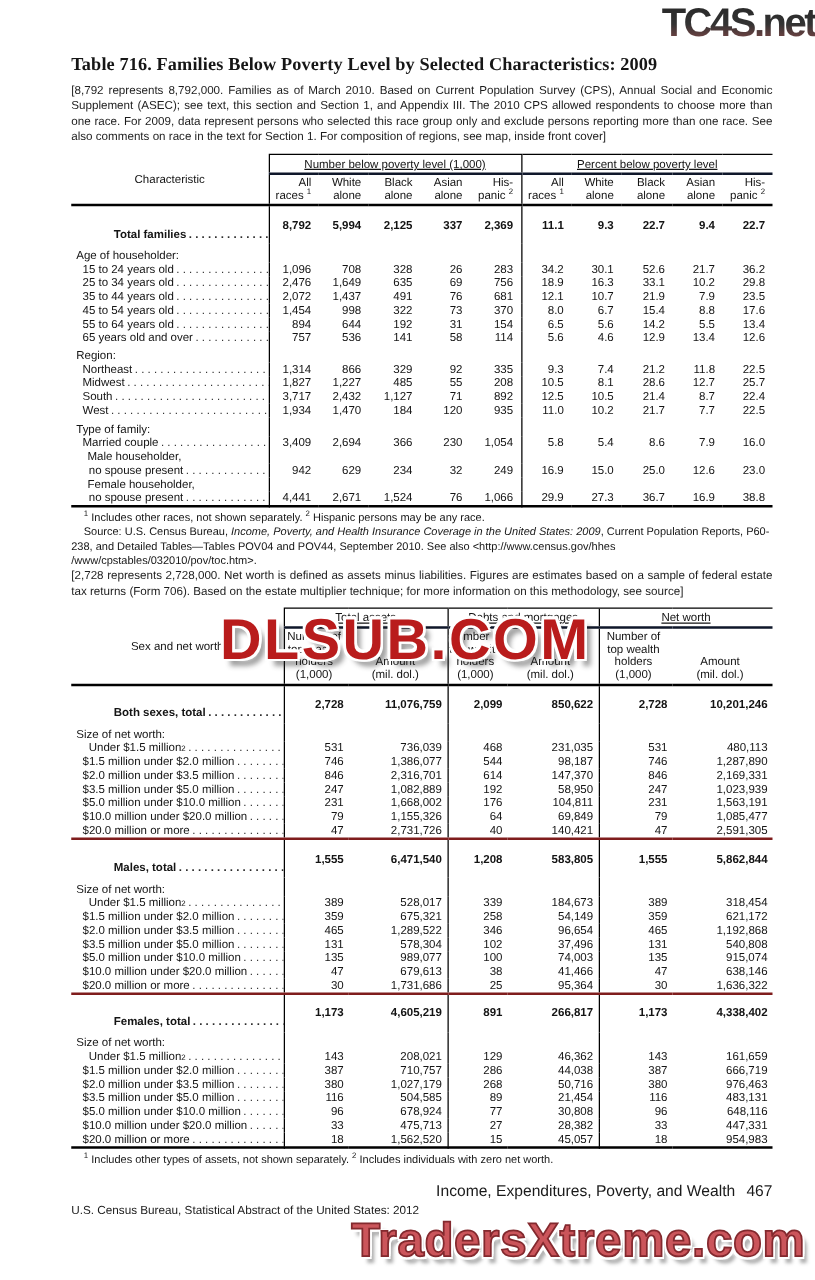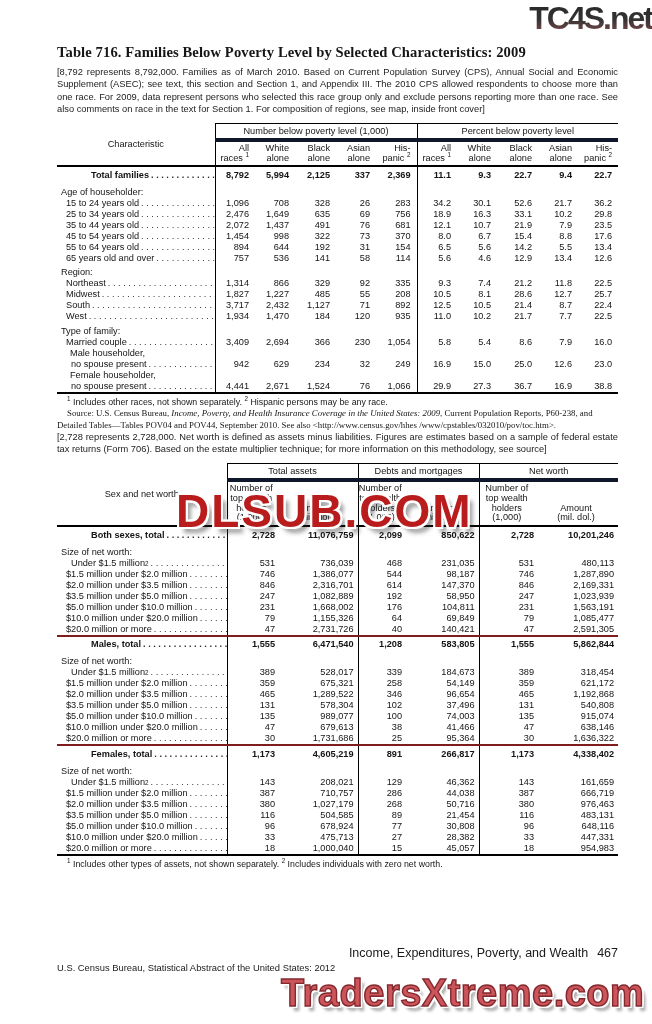--- a/index.html
+++ b/index.html
@@ -24,22 +24,22 @@
 
   table{border-collapse:collapse;table-layout:fixed;width:561px;}
   td,th{padding:0;font-size:9.2px;font-weight:400;color:#141414;}
 
   
   th.charh{
     vertical-align:middle;text-align:center;
     border-right:1px solid #000;border-bottom:2px solid #000;
   }
   th.grp{
-    border-top:1px solid #000;border-bottom:4px solid #0f172a;
-    height:14px;
+    border-top:1px solid #000;border-bottom:2px solid #0f172a;
+    height:14px;text-decoration:underline;
   }
   .gdiv{border-left:1px solid #000;}
   th.colh{
     border-bottom:2px solid #000;text-align:right;vertical-align:bottom;
     padding:2px 6px 2px 0;line-height:9.8px;
   }
   th.colh .t,th.colh .b{display:block;}
   th.sub{
     border-bottom:2px solid #000;text-align:center;vertical-align:bottom;
     padding:2px 4px 2px 0;line-height:9.8px;
@@ -55,28 +55,28 @@
   .lab{display:flex;align-items:baseline;min-width:0;}
   .lab .dots{flex:1;overflow:hidden;white-space:nowrap;min-width:0;margin-left:2px;color:#2a2a2a;}
   .lab .dots::before{content:". . . . . . . . . . . . . . . . . . . . . . . . . . . . . . . . . . . . . . . . . . . .";}
   tr.r-total td{font-weight:700;padding-top:2.5px;padding-bottom:2.5px;}
   tr.r-group td{padding-top:3.5px;}
   tr.rule td{border-top:2px solid #7f1d1d;}
   tr.r-data  .lab{padding-left:9px;}
   tr.r-data2 .lab{padding-left:14px;}
   tr.r-cont  .lab{padding-left:13px;}
   tr.r-group .lab{padding-left:4px;}
-  tr.r-total .lab{padding-left:34px;}
+  tr.r-total .lab{padding-left:34px;margin-top:14px;}
   #t716,#t717{border-bottom:2px solid #000;}
 
   
   .notes{margin-top:3px;}
   .fnline,.srcline{margin:0;font-size:8.8px;line-height:11.3px;}
   .fnline{text-indent:10px;}
-  .srcline{text-indent:0;font-family:Liberation Serif, serif;}
+  .srcline{text-indent:0;}
   .srcline .ind{padding-left:10px;}
 
   
   .footer-right{position:absolute;right:34px;top:946px;font-size:12.5px;color:#1a1a1a;white-space:nowrap;}
   .footer-right .pg{margin-left:9px;}
   .footer-left{position:absolute;left:57px;top:962px;font-size:9.4px;color:#1a1a1a;white-space:nowrap;}
 
   
   .wm{position:absolute;font-weight:900;white-space:nowrap;pointer-events:none;}
   #wm-top{
@@ -934,21 +934,21 @@
           <td class="num">447,331</td>
         </tr>
         <tr class="r-data">
           <td class="lbl">
             <span class="lab">
               <span>$20.0 million or more</span>
               <span class="dots"></span>
             </span>
           </td>
           <td class="num">18</td>
-          <td class="num">1,000,040</td>
+          <td class="num">1,562,520</td>
           <td class="num divL">15</td>
           <td class="num">45,057</td>
           <td class="num divL">18</td>
           <td class="num">954,983</td>
         </tr>
       </tbody>
   </table>
 
   <div class="notes">
     <p class="fnline"><sup>1</sup> <span>Includes other types of assets, not shown separately.</span> <sup>2</sup> <span>Includes individuals with zero net worth.</span></p>

